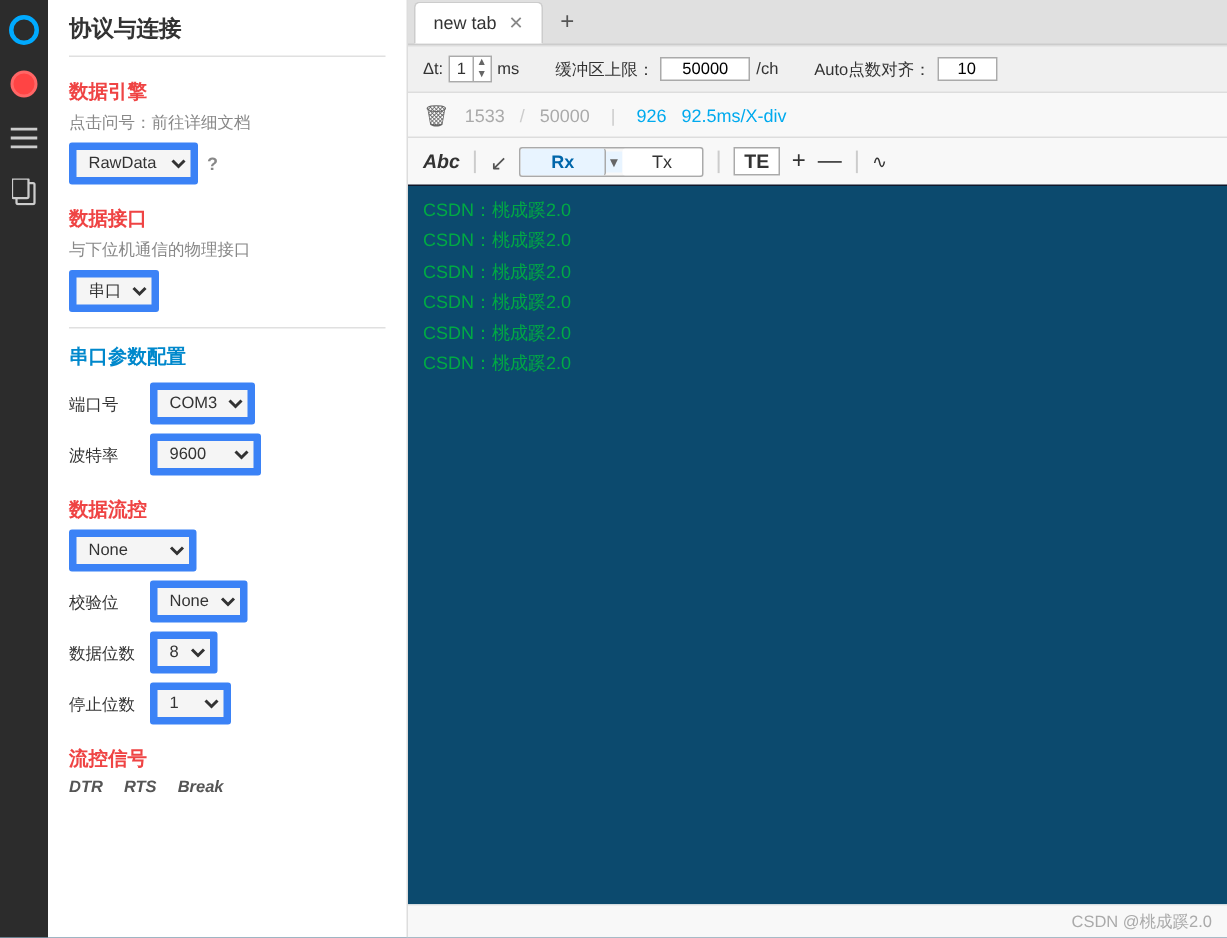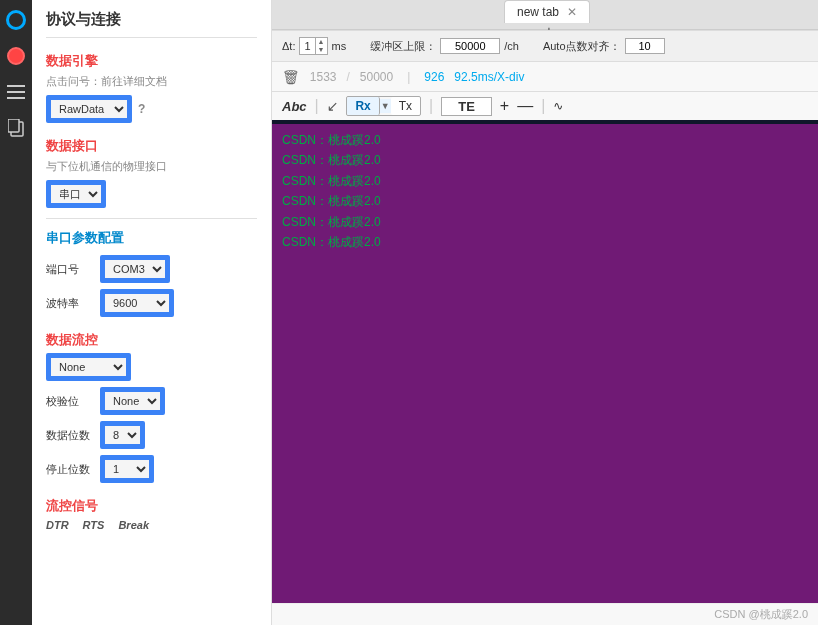--- a/index.html
+++ b/index.html
@@ -127,21 +127,20 @@
     }
 
     
     .tab-bar {
       display: flex;
       align-items: center;
       background: #e0e0e0;
       height: 30px;
       border-bottom: 1px solid #ccc;
       padding-left: 4px;
-      flex-direction: column;
     }
     .tab {
       display: flex;
       align-items: center;
       background: #ffffff;
       border: 1px solid #ccc;
       border-bottom: none;
       padding: 4px 12px;
       font-size: 12px;
       color: #333;
@@ -237,27 +236,27 @@
     .data-pipe { color: #ccc; margin: 0 4px; }
     .data-val { color: #00aaee; font-size: 12px; }
     .data-rate { color: #00aaee; font-size: 12px; }
     .trash-icon { color: #666; font-size: 14px; cursor: pointer; }
 
     
     .terminal-toolbar {
       display: flex;
       align-items: center;
       background: #f8f8f8;
-      border-bottom: 4px solid #0f172a;
+      border-bottom: 1px solid #0f172a;
       padding: 3px 10px;
       gap: 8px;
       height: 32px;
     }
     .tt-btn {
-      padding: 2px 8px;
+      padding: 2px 20px;
       font-size: 12px;
       border: 1px solid #aaa;
       background: #fff;
       cursor: pointer;
       border-radius: 2px;
       color: #333;
     }
     .tt-btn.active {
       background: #e8f4ff;
       border-color: #5599cc;
@@ -269,21 +268,21 @@
     .tt-tx { color: #333; }
     .tt-te { font-weight: bold; font-size: 13px; color: #333; }
     .tt-plus { font-size: 16px; color: #333; }
     .tt-minus { font-size: 16px; color: #333; }
     .tt-wave { font-size: 12px; color: #333; }
     .tt-utf { font-size: 11px; color: #333; }
 
     
     .terminal-output {
       flex: 1;
-      background: #701a75;
+      background: #0c4a6e;
       padding: 6px 10px;
       overflow-y: auto;
       font-size: 12px;
     }
     .terminal-line {
       color: #00aa44;
       line-height: 1.7;
     }
 
     
@@ -457,21 +456,21 @@
   <div class="terminal-toolbar">
     <span class="tt-abc">Abc</span>
     <span class="tt-sep">|</span>
     <span style="font-size:14px;color:#555;cursor:pointer;">↙</span>
     <div style="display:flex;align-items:center;border:1px solid #aaa;border-radius:2px;overflow:hidden;">
       <span class="tt-btn active tt-rx" style="border:none;border-right:1px solid #aaa;background:#e8f4ff;">Rx</span>
       <span style="font-size:9px;color:#666;padding:2px 1px;background:#e8f4ff;">▼</span>
       <span class="tt-btn tt-tx" style="border:none;background:#fff;">Tx</span>
     </div>
     <span class="tt-sep">|</span>
-    <span class="tt-te" style="cursor:pointer;border:1px solid #aaa;padding:1px 16px;background:#fff;">TE</span>
+    <span class="tt-te" style="cursor:pointer;border:1px solid #aaa;padding:1px 6px;background:#fff;">TE</span>
     <span class="tt-plus" style="cursor:pointer;font-size:16px;">+</span>
     <span class="tt-minus" style="cursor:pointer;font-size:16px;">—</span>
     <span class="tt-sep">|</span>
     <span class="tt-wave" style="cursor:pointer;">∿</span>
     <span class="tt-utf" style="cursor:pointer;margin-top:44px;">UTF-8</span>
   </div>
 
   <div class="terminal-output">
     <div class="terminal-line">CSDN：桃成蹊2.0</div>
     <div class="terminal-line">CSDN：桃成蹊2.0</div>

